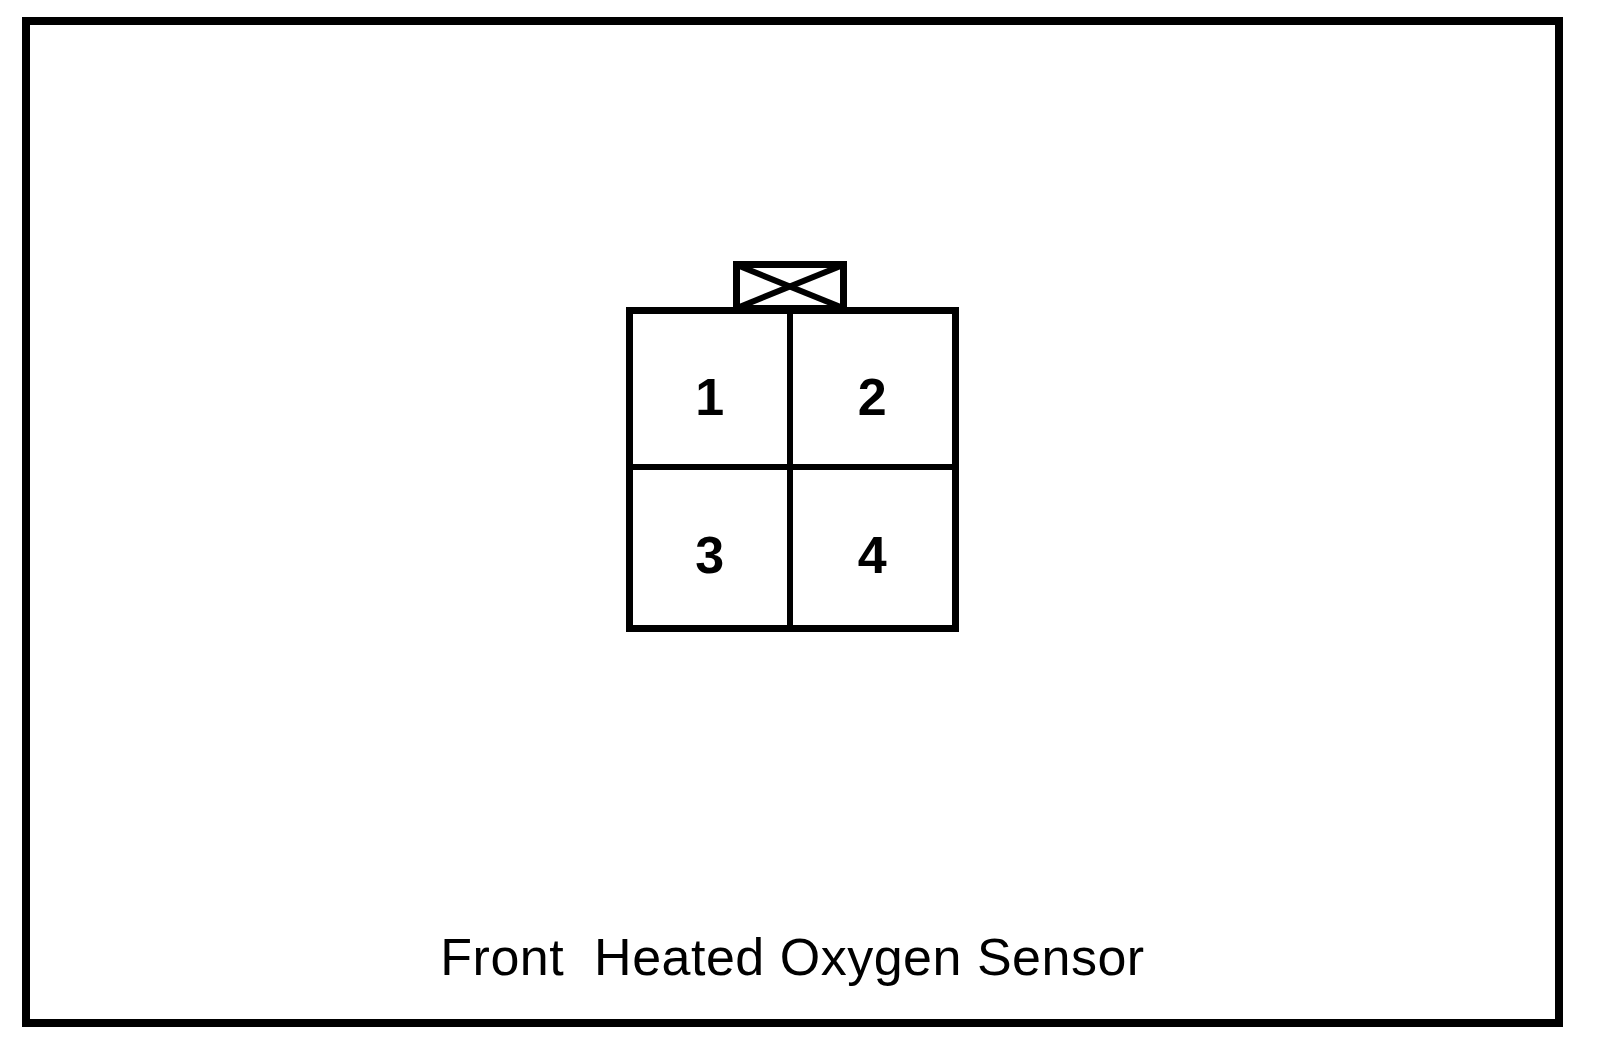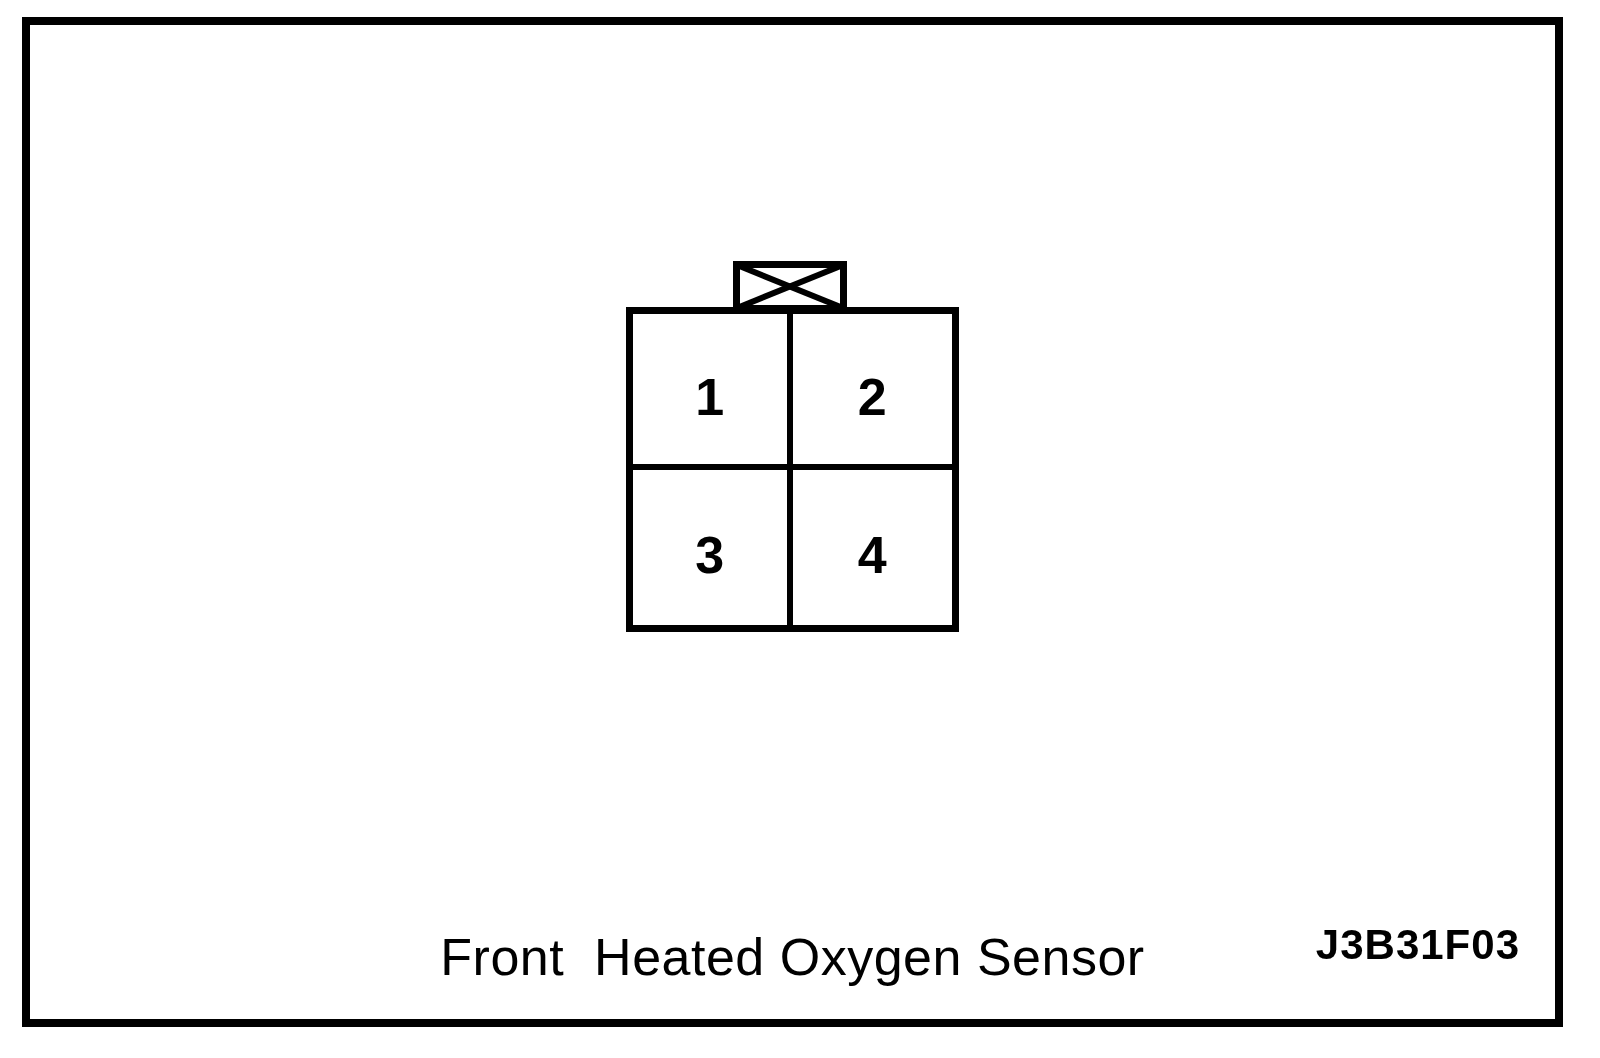--- a/index.html
+++ b/index.html
@@ -111,14 +111,13 @@
     <div class="cell cell-4">
       <span>4</span>
     </div>
   </div>
 
   <div class="caption">
     <div>Front  Heated Oxygen Sensor</div>
     
   </div>
 
-  <div class="figure-code">J3B31F03</div>
 </div>
 
 </body></html>

